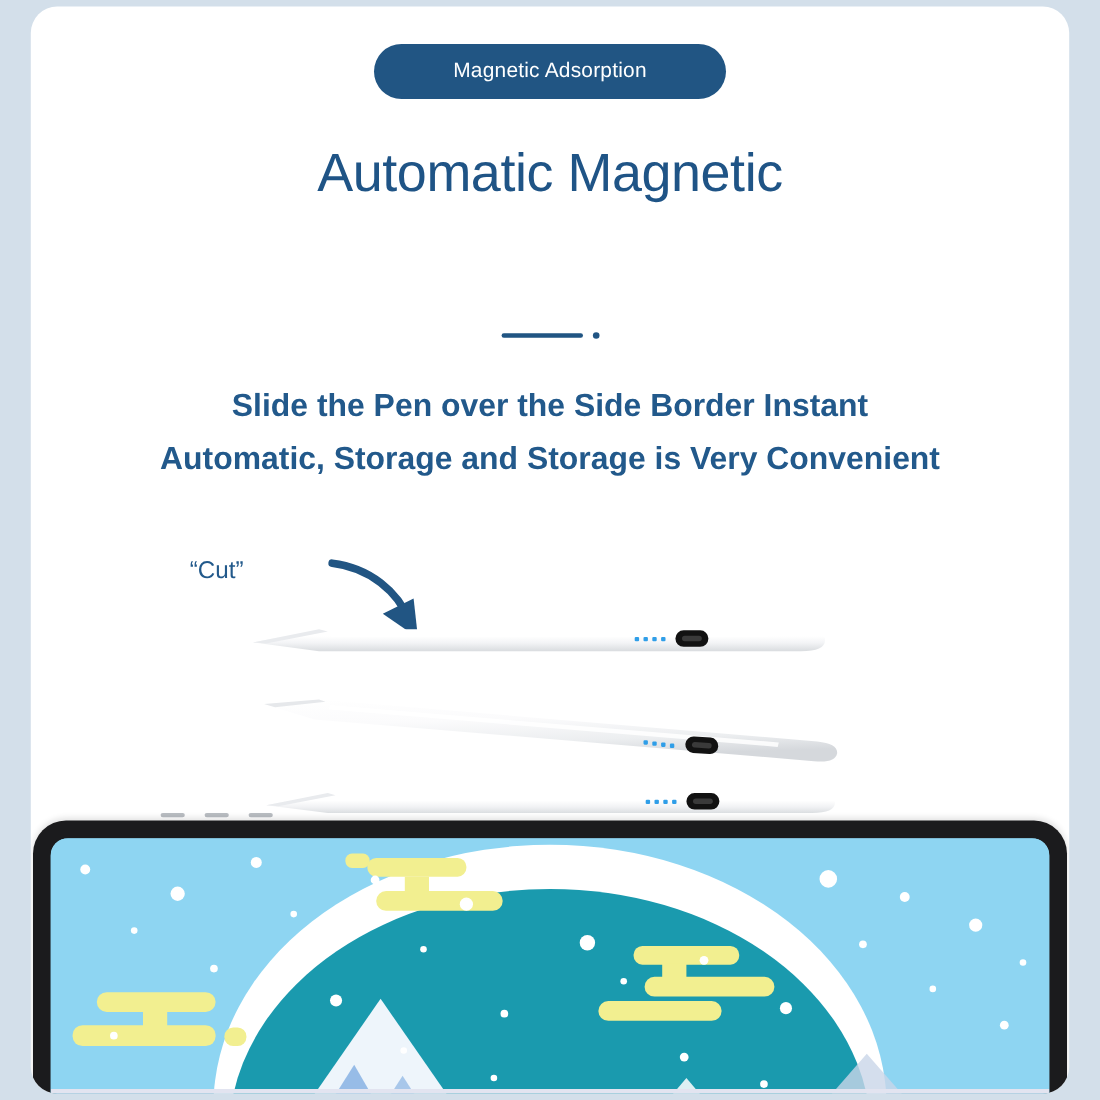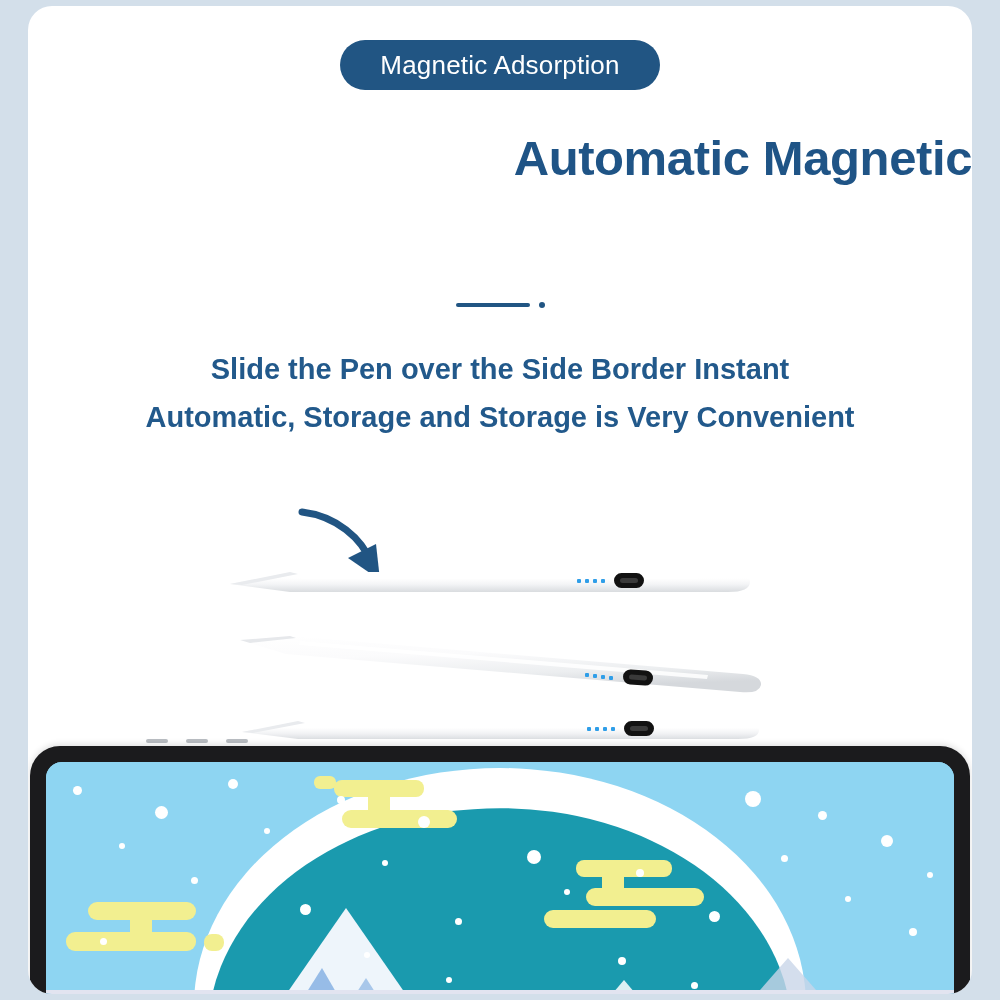--- a/index.html
+++ b/index.html
@@ -26,31 +26,31 @@
   #badge {
     position:absolute;
     left:312px; top:34px;
     width:320px; height:50px;
     background:#215583;
     border-radius:25px;
     display:flex; align-items:center; justify-content:center;
   }
   #badge span {
     color:#ffffff;
-    font-size:26px;
+    font-size:19px;
     letter-spacing:.2px;
   }
 
   
   #headline {
     position:absolute;
     left:0; top:120px; width:944px;
-    text-align:right;
+    text-align:center;
     color:#1f5486;
-    font-weight:bold;
+    font-weight:normal;
     font-size:49px;
     line-height:1.33;
     letter-spacing:-.4px;
   }
   #headline .l { display:block; }
 
   
   #divider {
     position:absolute;
     left:0; top:296px; width:944px;
@@ -139,20 +139,21 @@
     <span class="bar"></span>
     <span class="dot"></span>
   </div>
 
   <div id="subtitle">
     <span class="l">Slide the Pen over the Side Border Instant</span>
     <span class="l">Automatic, Storage and Storage is Very Convenient</span>
   </div>
 
   <div id="callout">
+    <span class="l">“Cut”</span>
   </div>
 
   <svg id="arrow" viewBox="0 0 110 82">
     <path d="M6 8 C 40 12, 66 34, 76 60" stroke="#215583" stroke-width="7" fill="none" stroke-linecap="round"></path>
     <path d="M52 54 L 84 76 L 80 40 Z" fill="#215583"></path>
   </svg>
 
   <div class="pen" style="left:200px; top:552px; width:530px; height:48px;">
     <svg class="pen-body" viewBox="0 0 530 48" preserveAspectRatio="none">
       <defs>

